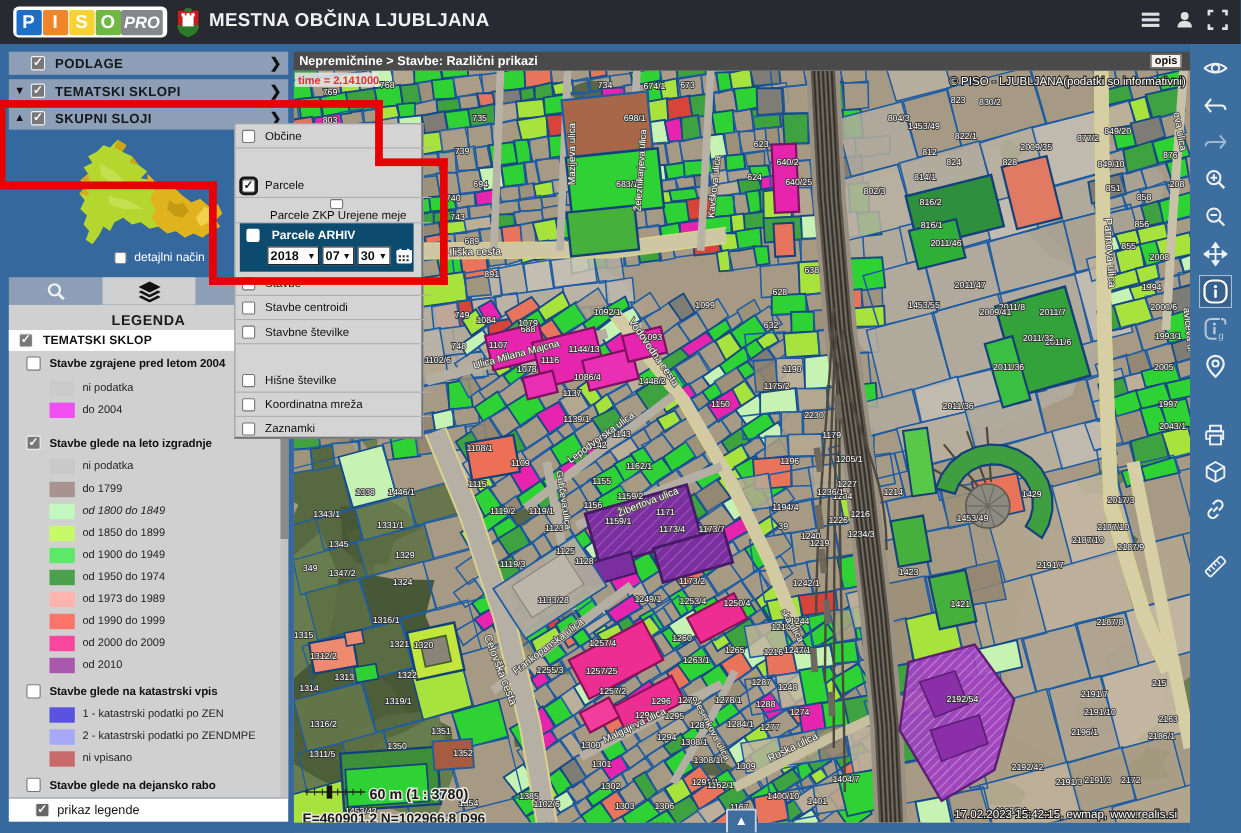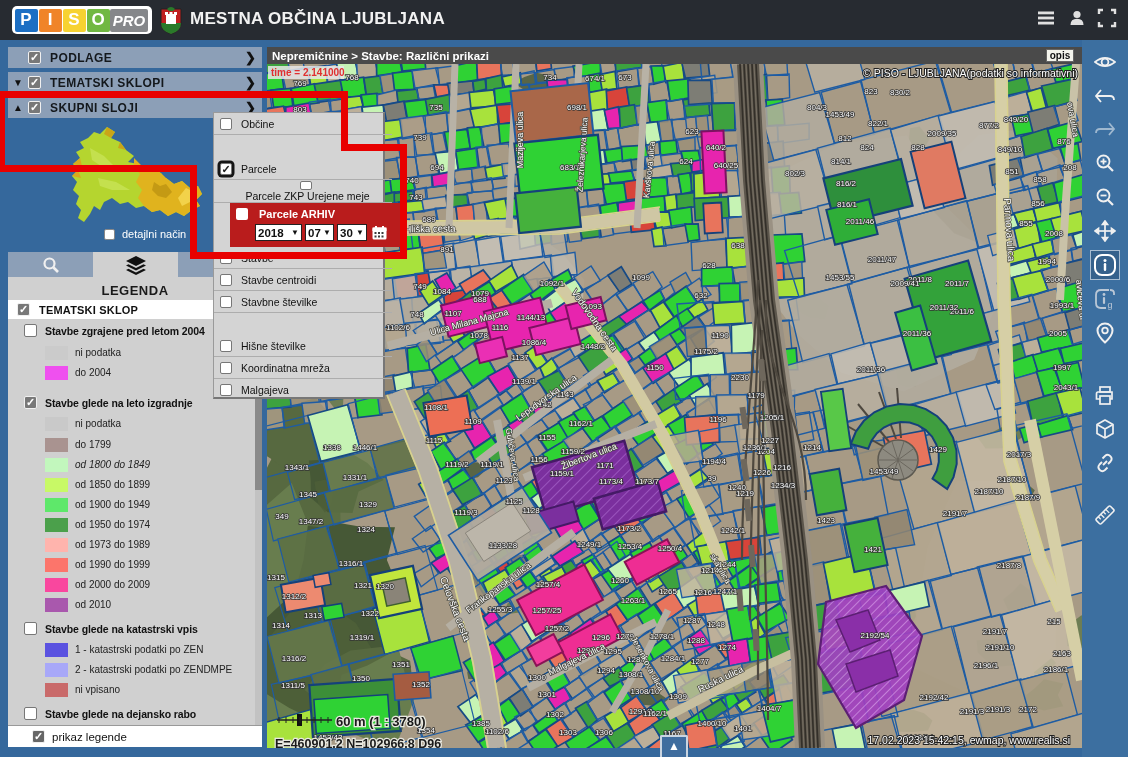--- a/index.html
+++ b/index.html
@@ -47,21 +47,21 @@
 #map{position:absolute;left:267px;top:64px;width:815px;height:684px;background:#a69e91;overflow:hidden;}
 #upbtn{position:absolute;left:660px;top:735px;width:28px;height:22px;background:#3f6d9e;border:2px solid #c9d4e0;border-bottom:none;border-radius:2px 2px 0 0;color:#fff;font-weight:bold;text-align:center;font-size:12px;line-height:18px;z-index:40;}
 
 #rtb{position:absolute;left:1082px;top:40px;width:46px;height:717px;background:#3c6fa0;}
 .tic{position:absolute;left:11px;width:24px;height:24px;display:flex;align-items:center;justify-content:center;}
 
 #dd{position:absolute;left:213px;top:112px;width:172px;height:287px;background:#d4d4d4;border:1px solid #9a9a9a;border-right:2px solid #777;border-bottom:2px solid #777;}
 .drow{position:absolute;left:0;width:178px;height:22px;display:flex;align-items:center;border-bottom:1px solid #adadad;}
 .drow .cb{width:12px;height:12px;background:#fff;border:1px solid #777;border-radius:2px;margin-left:6px;}
 .drow .lbl{margin-left:9px;font-size:10.5px;color:#111;white-space:nowrap;}
-#ddark{position:absolute;left:16px;top:90px;width:170px;height:44px;background:#b91c1c;}
+#ddark{position:absolute;left:4px;top:90px;width:158px;height:44px;background:#0c4a6e;}
 #ddark .lbl{color:#fff;font-size:11px;font-weight:bold;}
 .sel{height:17px;background:#fff;border:1px solid #222;font-size:11.5px;color:#111;display:flex;align-items:center;justify-content:space-between;padding:0 2px;font-weight:bold;}
 
 .red{position:absolute;background:#e80000;z-index:50;}
 </style>
 </head>
 <body>
 <div id="app">
 <div id="map"><svg width="815" height="684" viewBox="267 64 815 684" xmlns="http://www.w3.org/2000/svg" font-family="Liberation Sans, sans-serif">
         <rect x="267" y="64" width="815" height="684" fill="#a79a85"></rect>
@@ -1902,21 +1902,21 @@
   <div class="drow" style="top:222px;">
         <div class="cb"></div>
         <div class="lbl">Hišne številke</div>
       </div>
   <div class="drow" style="top:244px;">
         <div class="cb"></div>
         <div class="lbl">Koordinatna mreža</div>
       </div>
   <div class="drow" style="top:266px;border-bottom:none;">
         <div class="cb"></div>
-        <div class="lbl">Malgajeva</div>
+        <div class="lbl">Zaznamki</div>
       </div>
 </div>
 
 <div class="red" style="left:0;top:91px;width:348px;height:7px;"></div>
 <div class="red" style="left:0;top:91px;width:5px;height:80px;"></div>
 <div class="red" style="left:0;top:165px;width:197px;height:7px;"></div>
 <div class="red" style="left:341px;top:91px;width:7px;height:59px;"></div>
 <div class="red" style="left:341px;top:144px;width:66px;height:7px;"></div>
 <div class="red" style="left:400px;top:144px;width:7px;height:115px;"></div>
 <div class="red" style="left:190px;top:252px;width:217px;height:7px;"></div>

